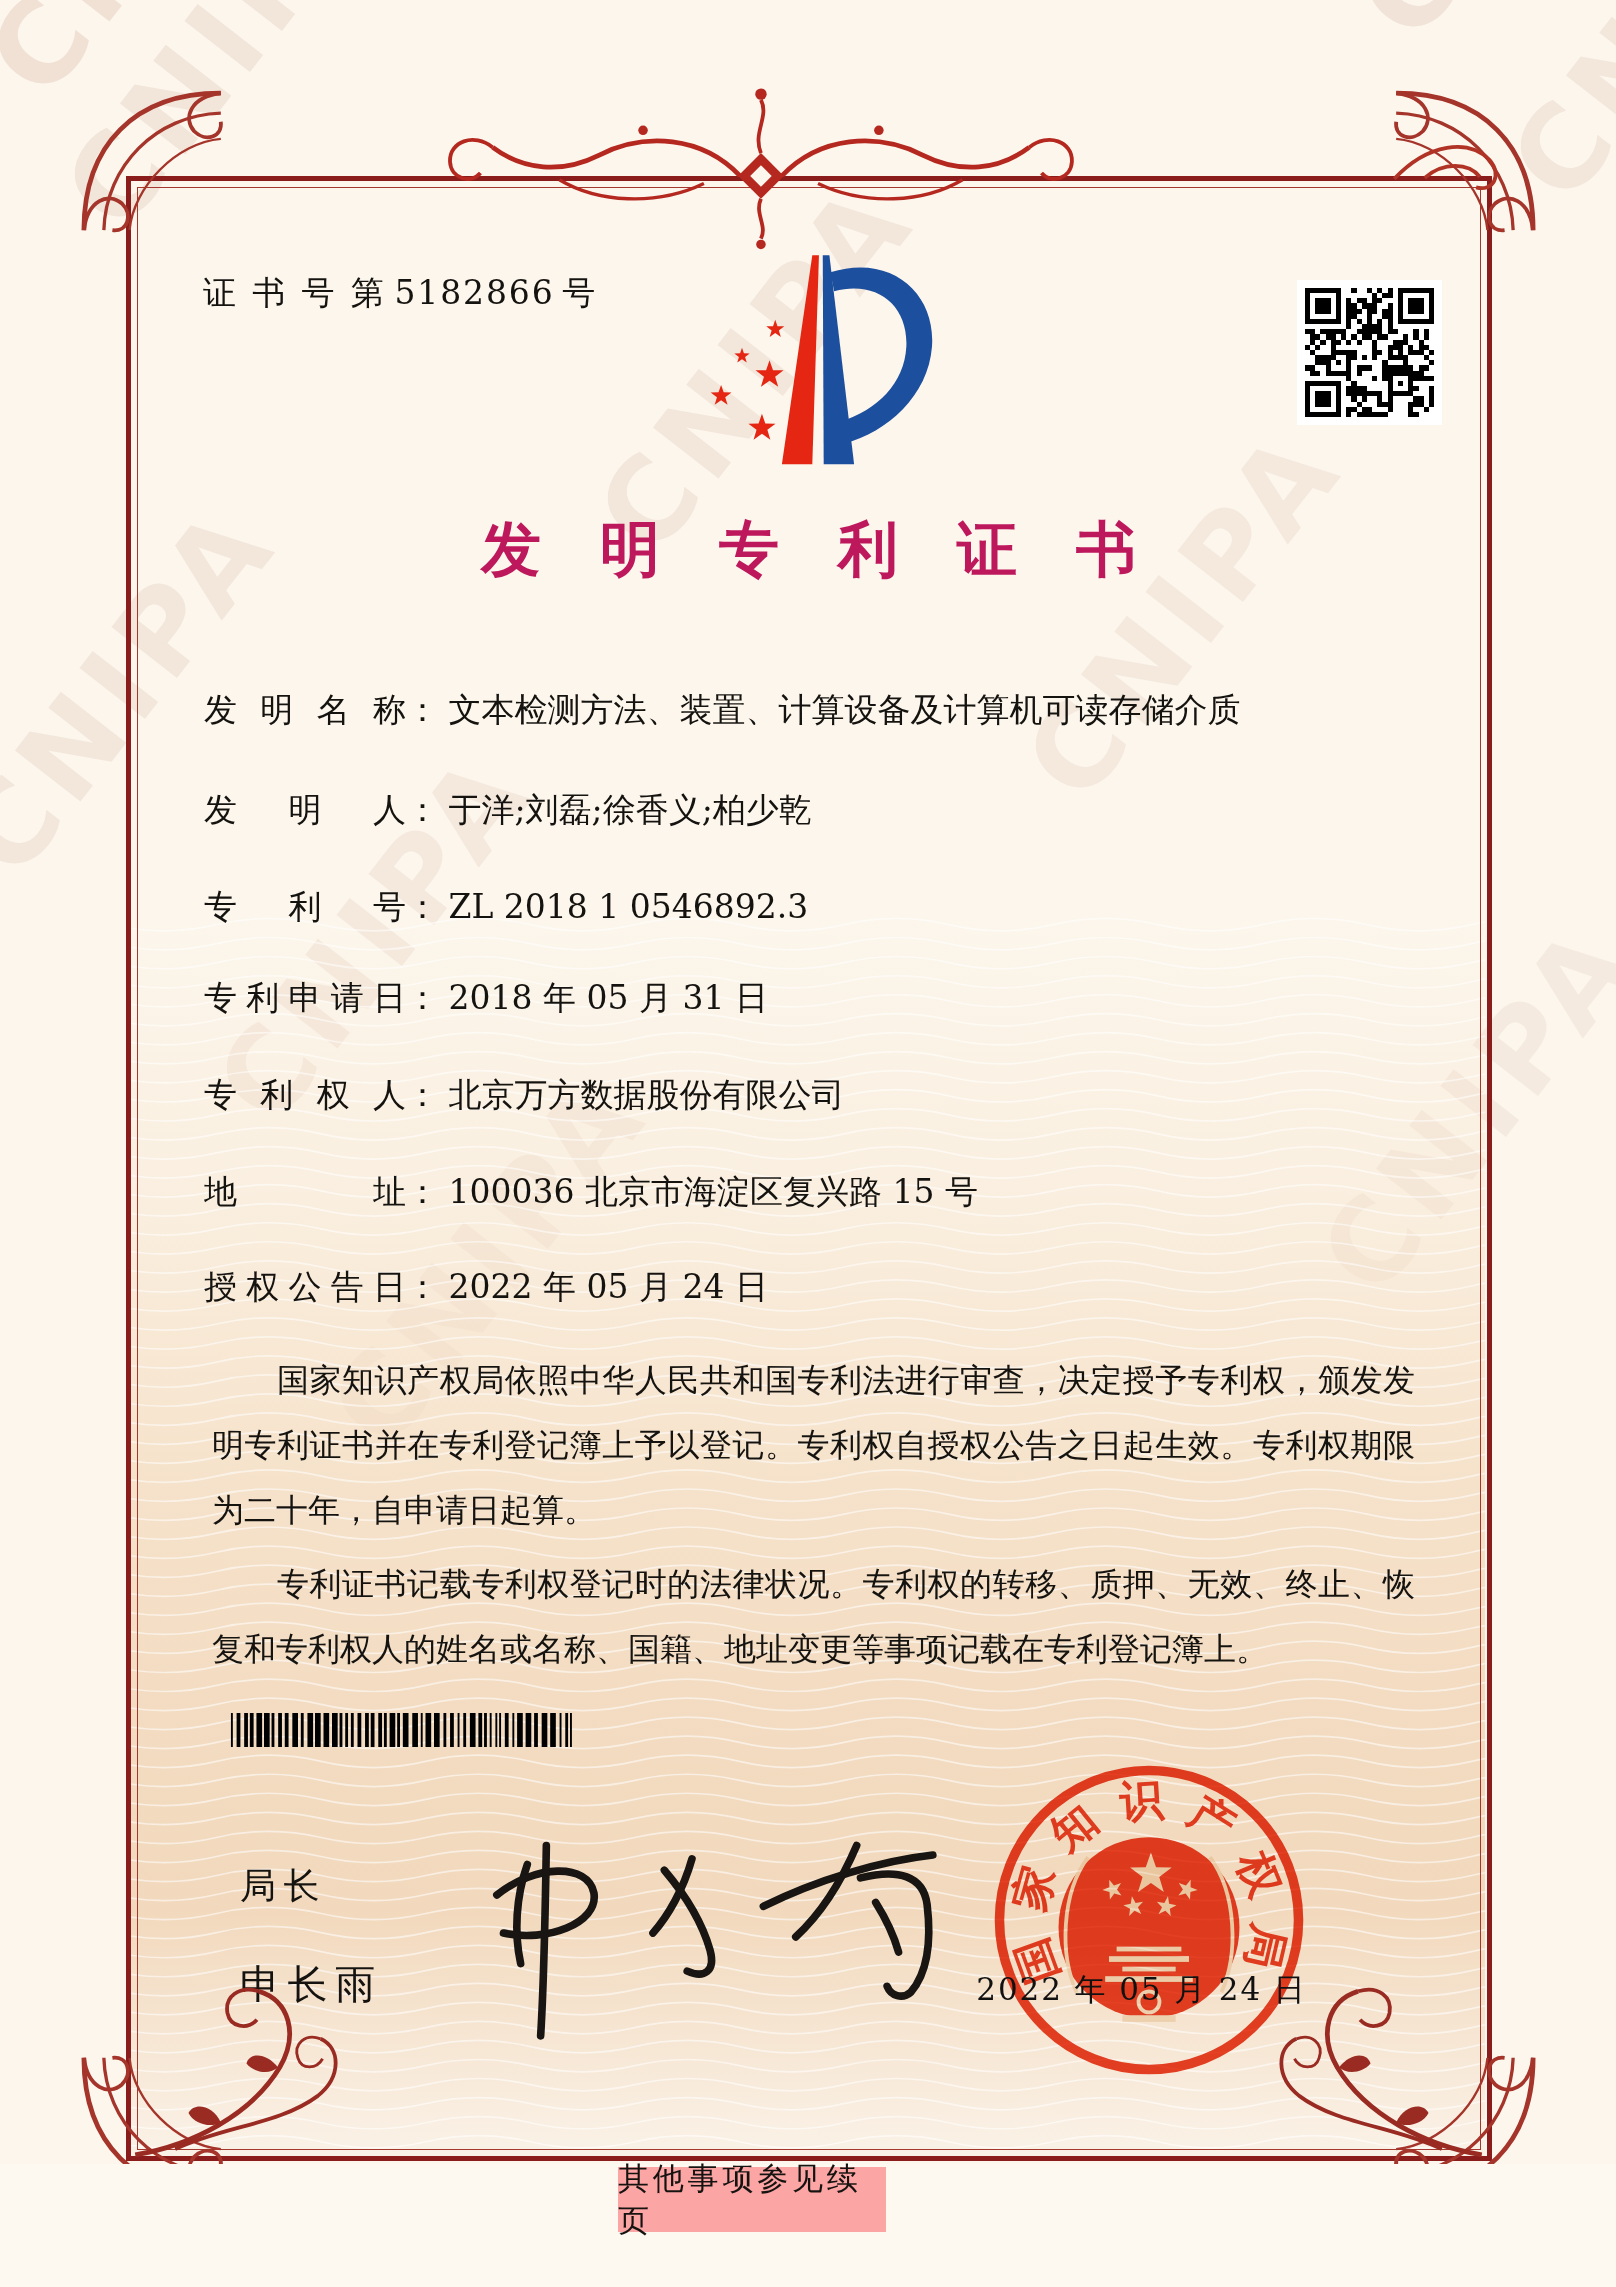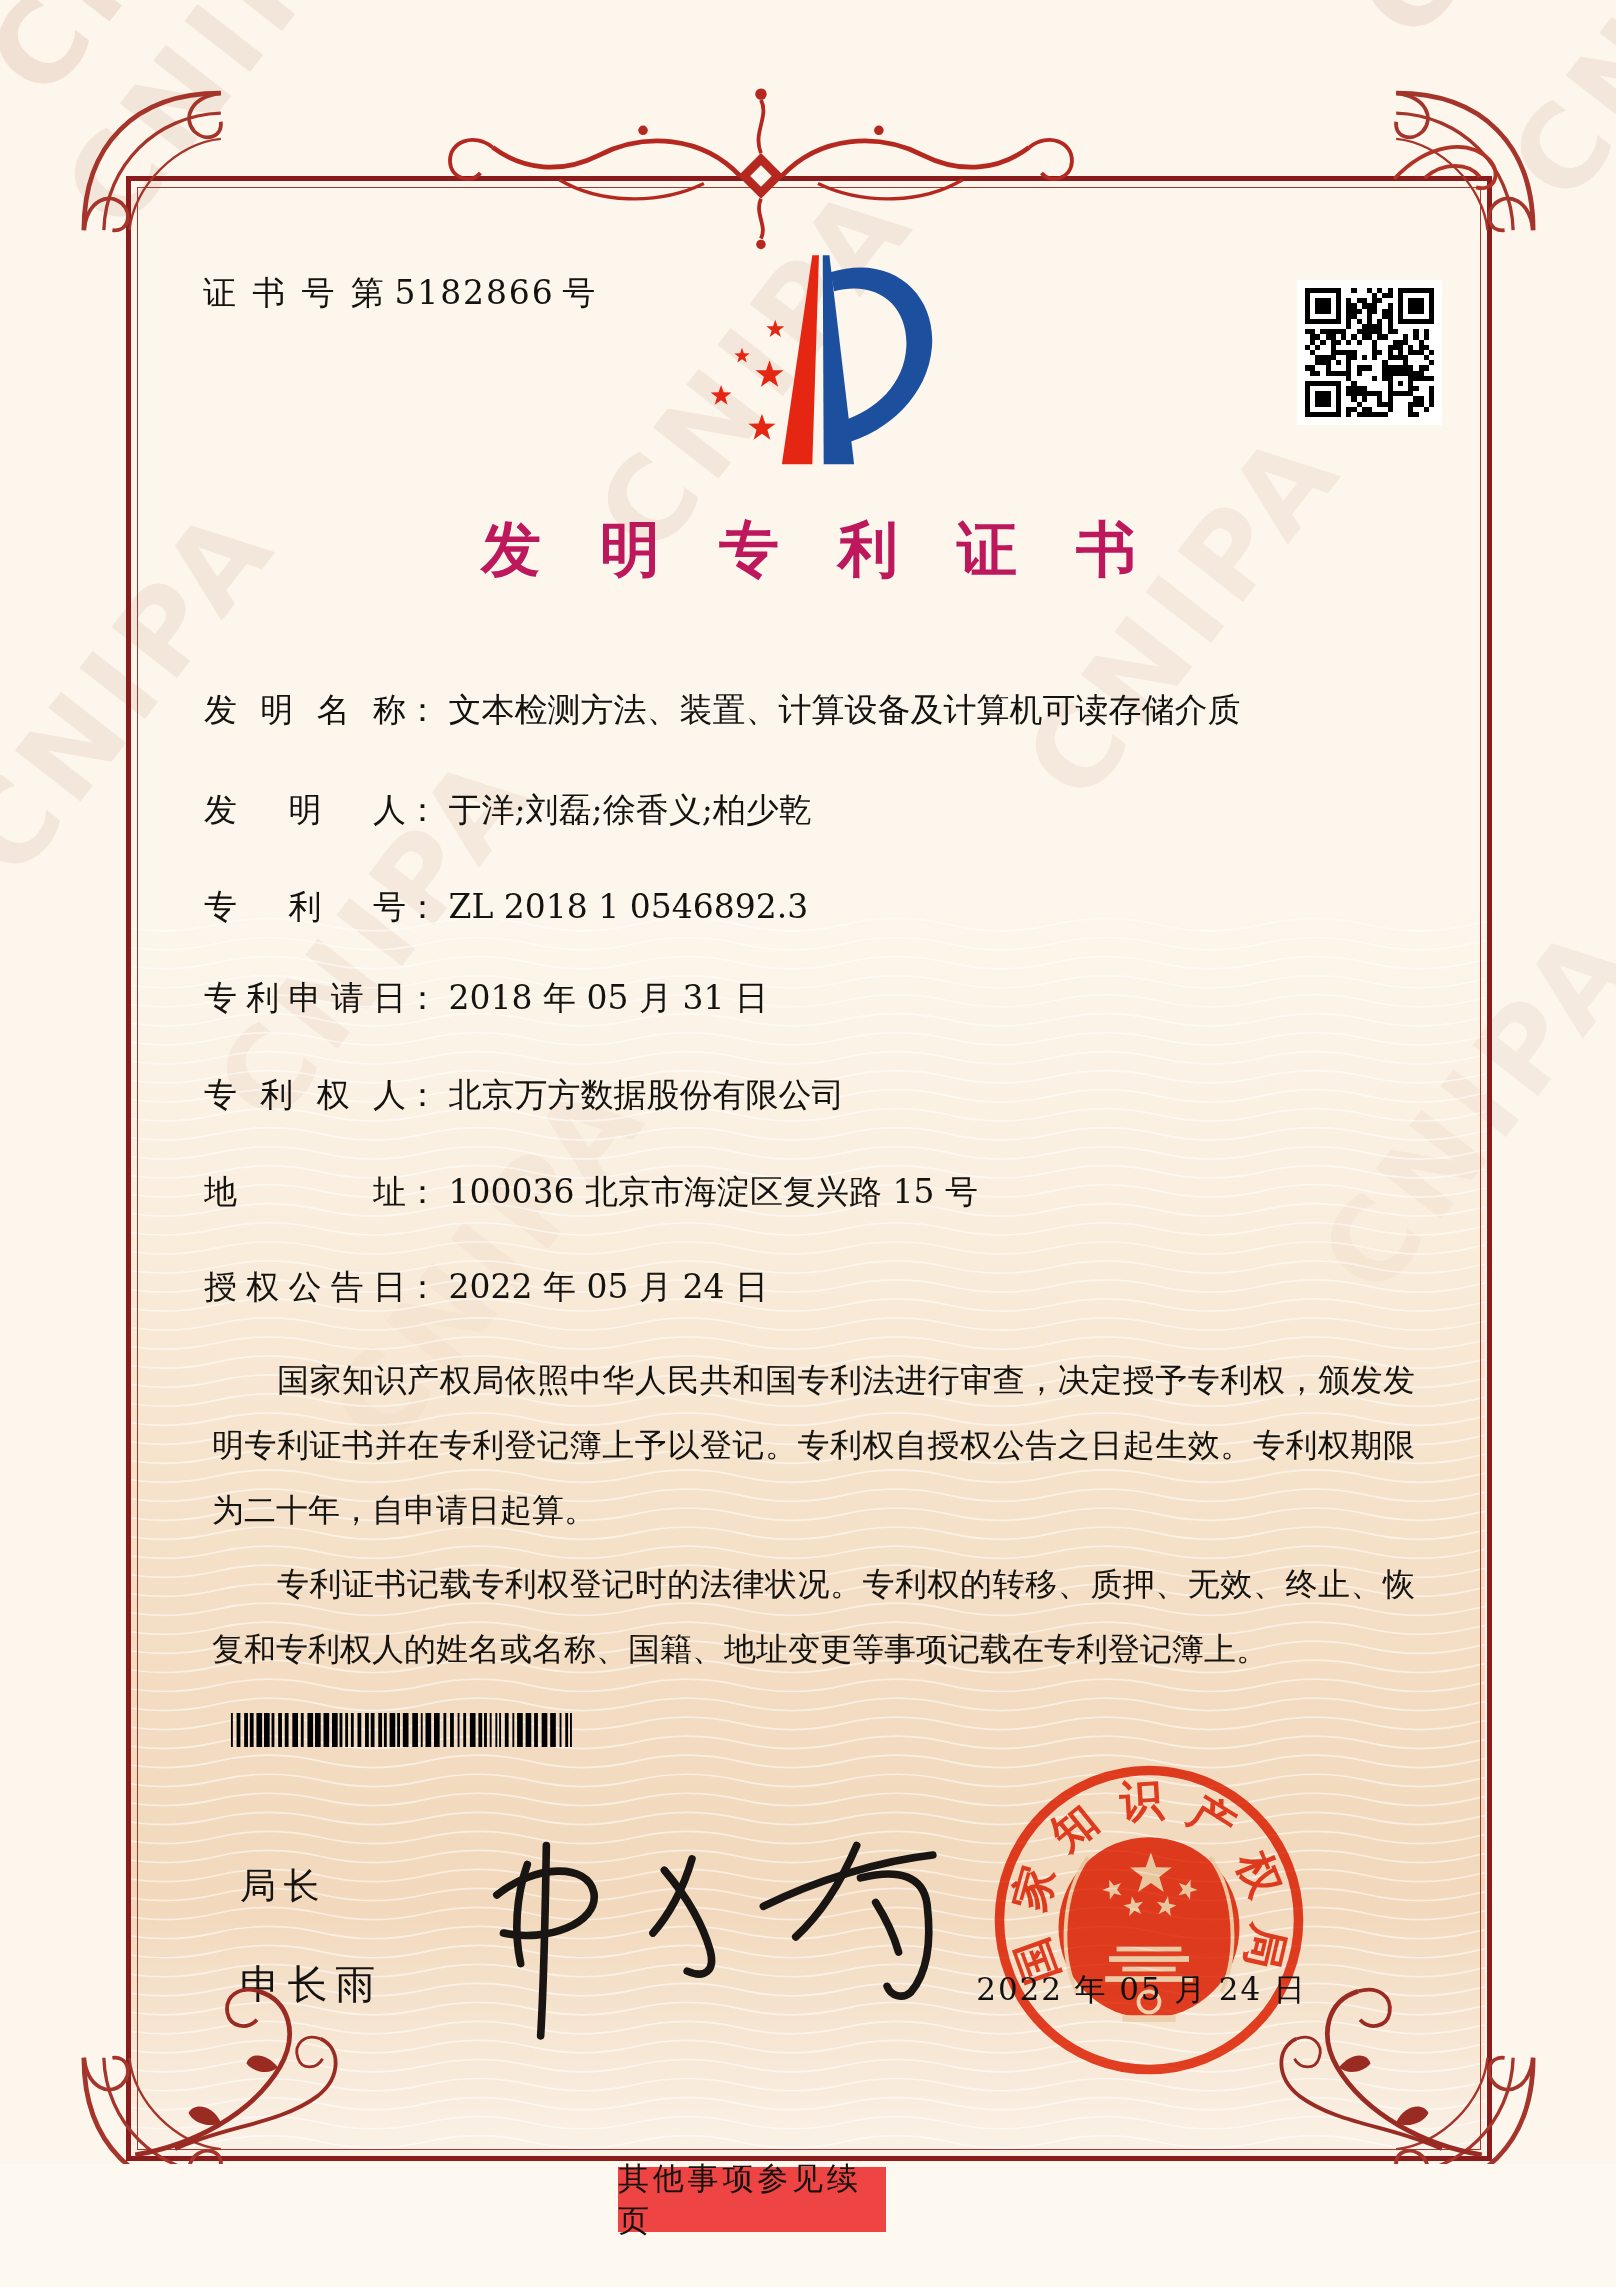--- a/index.html
+++ b/index.html
@@ -44,21 +44,21 @@
   #signer-name{left:240px;top:1957px;font-size:40px;letter-spacing:7.6px;
      font-family:"DejaVu Sans","Liberation Sans",sans-serif;font-weight:500;}
   #signature{left:474px;top:1815px;}
   
   #seal{left:989px;top:1760px;mix-blend-mode:multiply;opacity:.95;}
   #seal text{font-family:"DejaVu Serif","Liberation Serif",serif;font-weight:700;}
   #seal-date{left:972px;top:1969px;width:339px;text-align:center;font-size:31px;
      letter-spacing:1.9px;color:#111;}
   
   #page-info{left:533px;top:2102px;width:418px;text-align:center;font-size:28.5px;letter-spacing:1.9px;}
-  #note-box{left:618px;top:2167px;width:268px;height:65px;background:#ef4444;
+  #note-box{left:618px;top:2167px;width:268px;height:65px;background:#fca5a5;
      display:flex;align-items:center;justify-content:center;font-size:31px;letter-spacing:3.8px;}
   .below-frame{position:absolute;left:0;top:2164px;width:1617px;height:124px;background:#fdf8f0;}
   #ornaments{position:absolute;inset:0;pointer-events:none;}
 </style>
 </head>
 <body>
 
 <div class="page">
 
   <div id="wm-layer">

